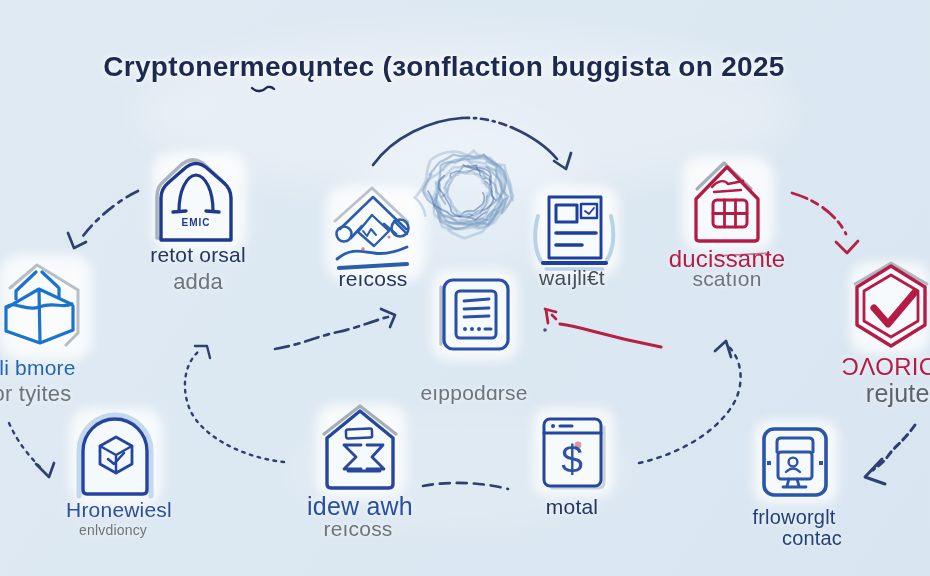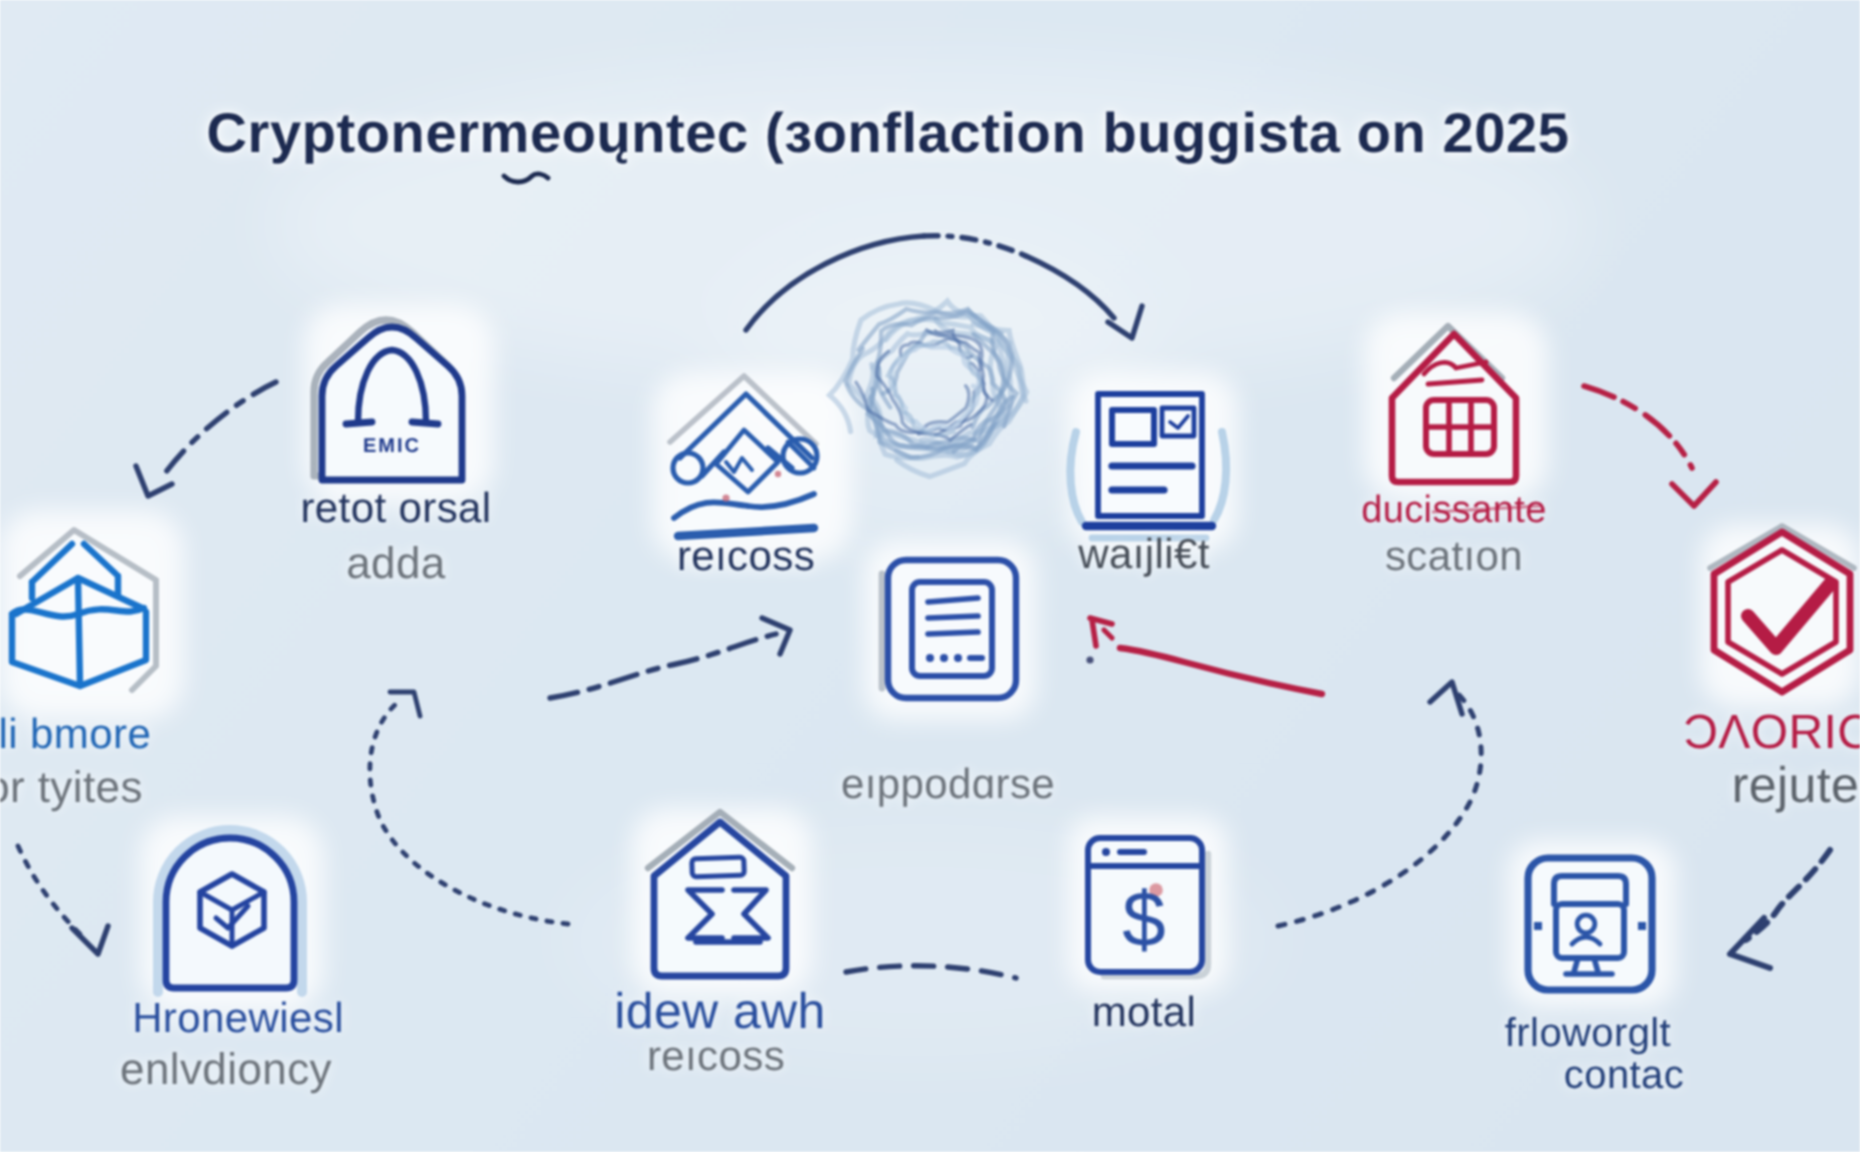--- a/index.html
+++ b/index.html
@@ -220,24 +220,24 @@
 <path d="M252,88 C256,92 262,92 266,88 C268,86 272,87 274,89" fill="none" stroke="#1c2a50" stroke-width="2.4" stroke-linecap="round"></path>
 </svg>
 
 <div id="title">Cryptonermeoųntec (зonflaction buggista on 2025</div>
 <div class="lbl" style="left:35px;top:357px;color:#2166b5;font-size:21px">ili bmore</div>
 <div class="lbl" style="left:32px;top:382px;color:#6d747c;font-size:22px">or tyites</div>
 <div class="lbl" style="left:198px;top:244px;color:#24355f;font-size:21px">retot orsal</div>
 <div class="lbl" style="left:198px;top:270px;color:#6d747c;font-size:22px">adda</div>
 <div class="lbl" style="left:373px;top:268px;color:#24355f;font-size:21px">reıcoss</div>
 <div class="lbl" style="left:572px;top:267px;color:#474e58;font-size:21px">waıjli€t</div>
-<div class="lbl" style="left:727px;top:246px;color:#b51c45;font-size:19px">ducissante</div>
+<div class="lbl" style="left:727px;top:246px;color:#b51c45;font-size:24px">ducissante</div>
 <div class="lbl" style="left:727px;top:268px;color:#6d747c;font-size:21px">scatıon</div>
 <div class="lbl" style="left:897px;top:354px;color:#b51c45;font-size:24px">ƆΛORICA</div>
 <div class="lbl" style="left:902px;top:380px;color:#5c636b;font-size:25px">rejuter</div>
 <div class="lbl" style="left:474px;top:382px;color:#6d747c;font-size:21px">еıppodɑrse</div>
 <div class="lbl" style="left:119px;top:499px;color:#2a4f9e;font-size:21px">Hronewiesl</div>
-<div class="lbl" style="left:113px;top:523px;color:#6d747c;font-size:22px">enlvdioncy</div>
+<div class="lbl" style="left:113px;top:523px;color:#6d747c;font-size:14px">enlvdioncy</div>
 <div class="lbl" style="left:360px;top:493px;color:#2a4f9e;font-size:25px">idew awh</div>
 <div class="lbl" style="left:358px;top:518px;color:#6d747c;font-size:21px">reıcoss</div>
 <div class="lbl" style="left:572px;top:496px;color:#24355f;font-size:21px">motal</div>
 <div class="lbl" style="left:794px;top:507px;color:#24407a;font-size:20px">frloworglt</div>
 <div class="lbl" style="left:812px;top:528px;color:#24407a;font-size:20px">contac</div>
 </div>
 </body></html>

